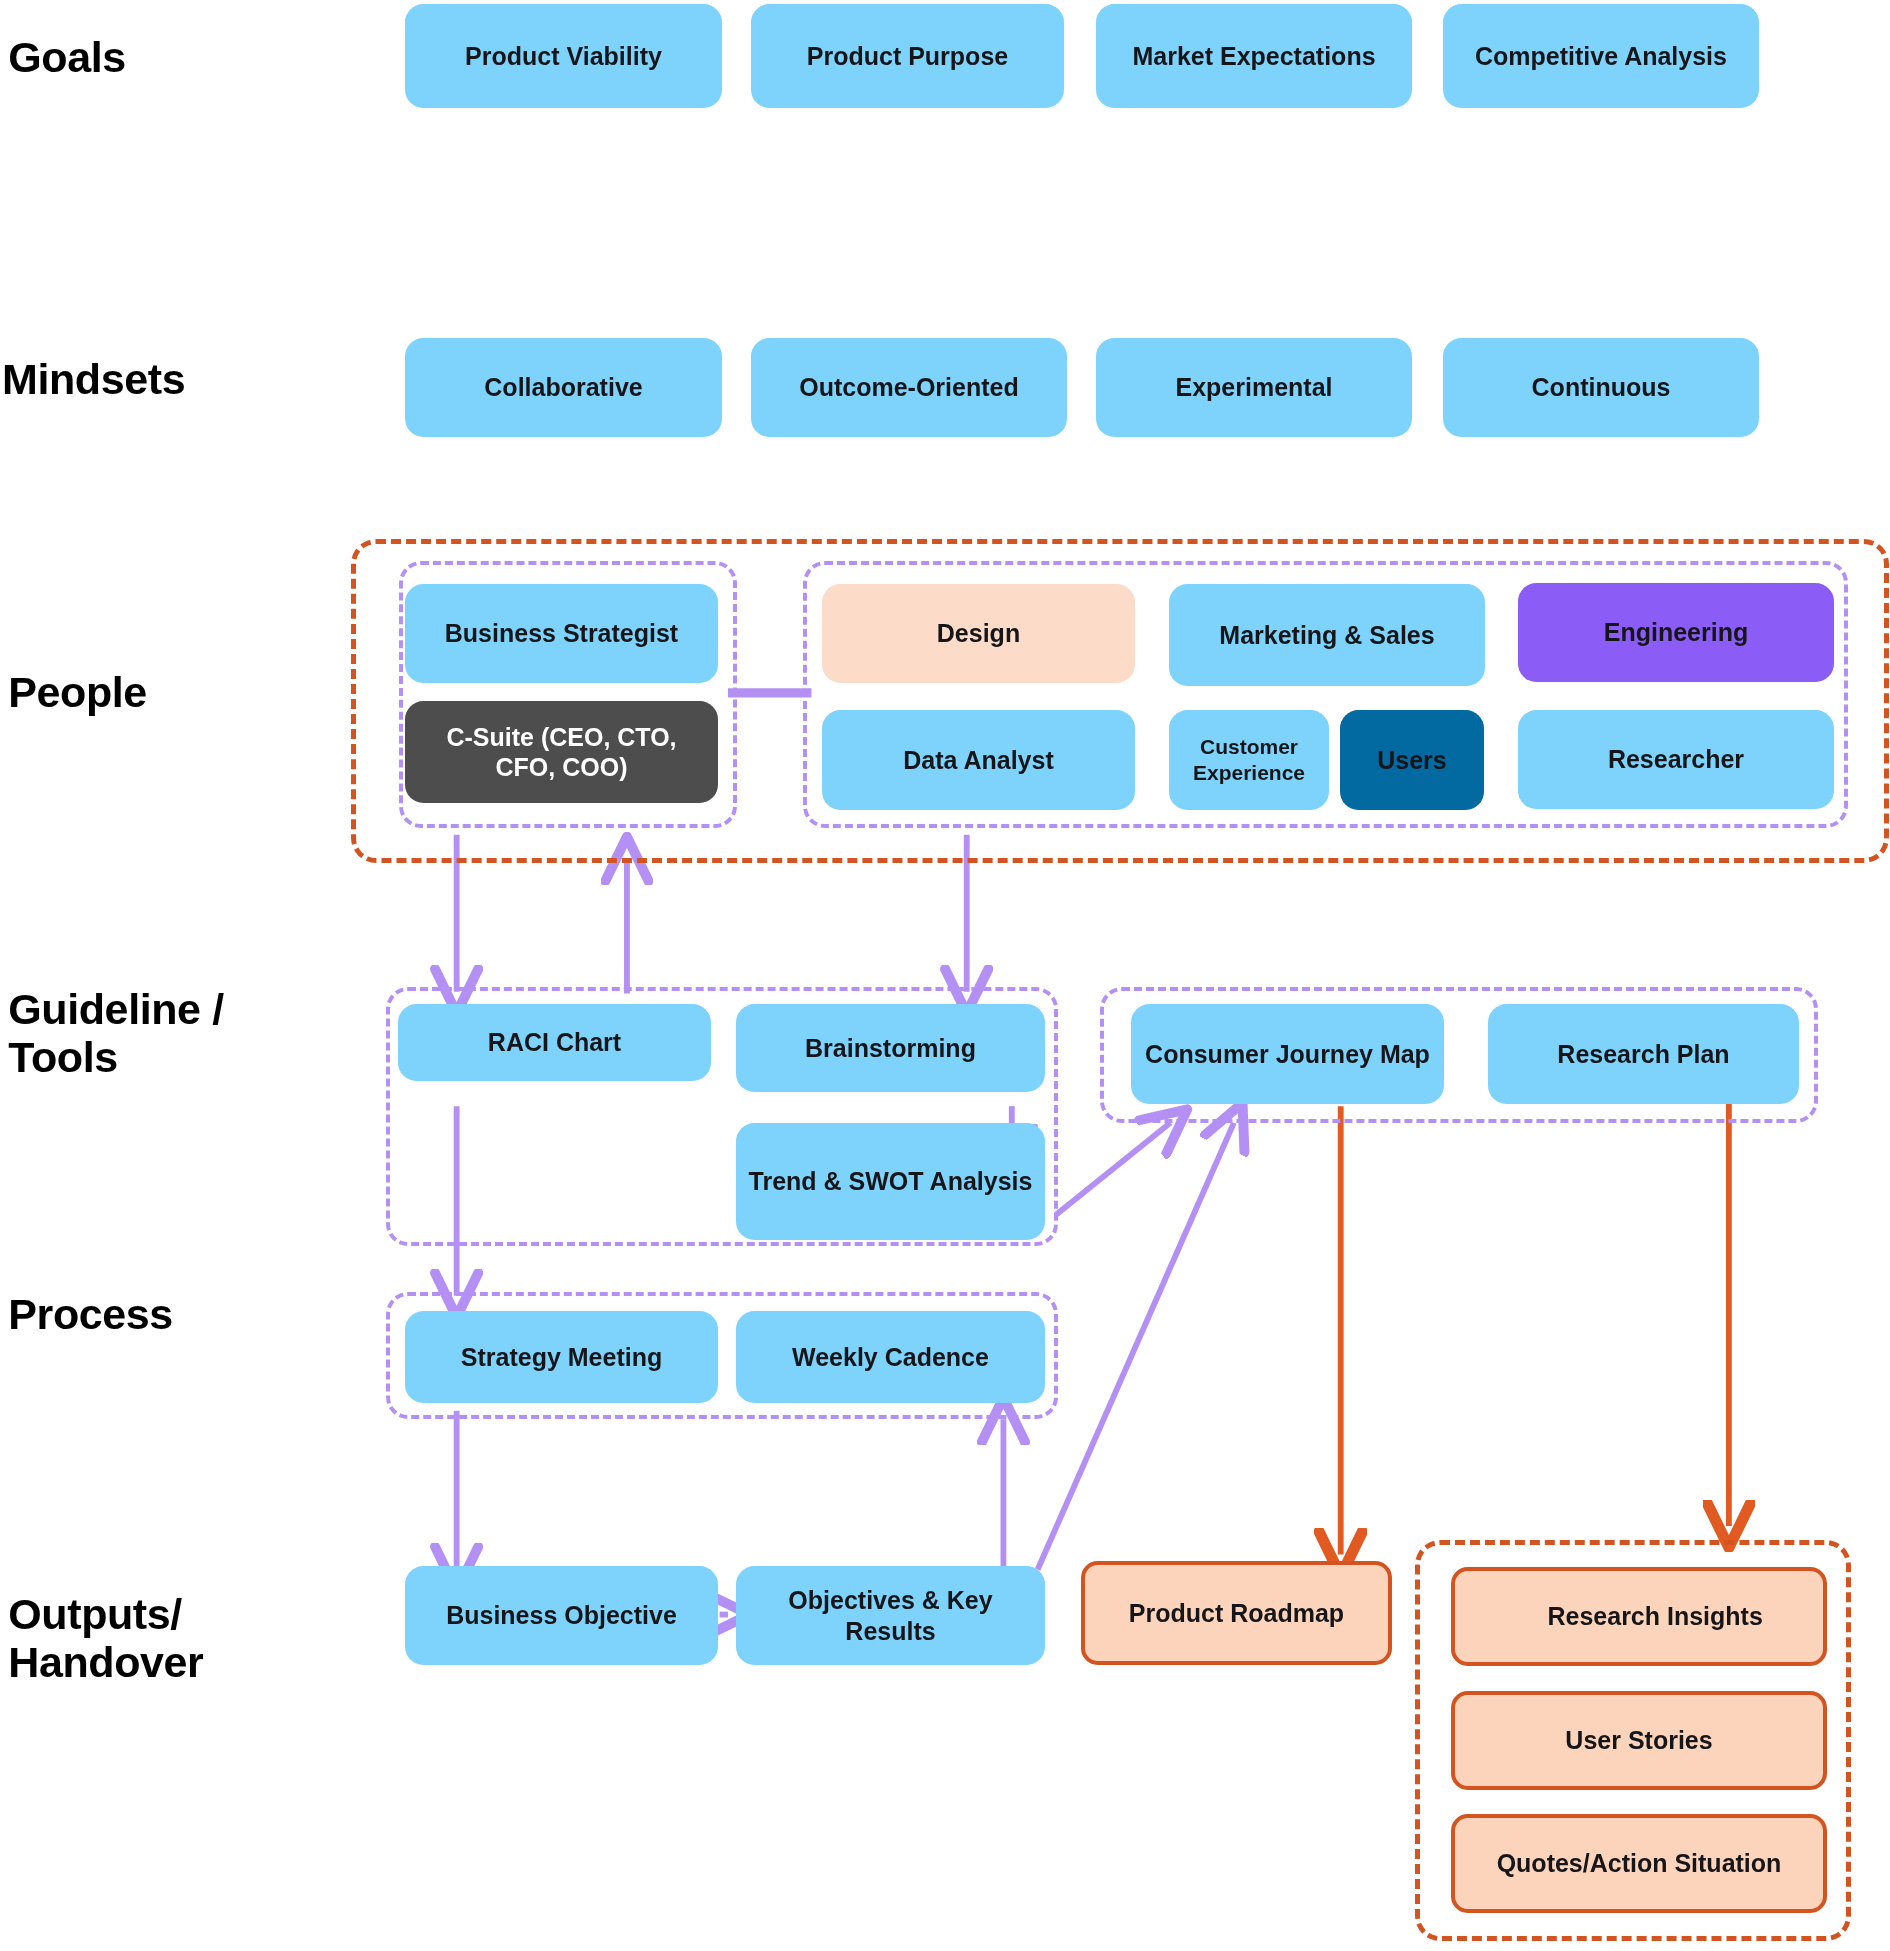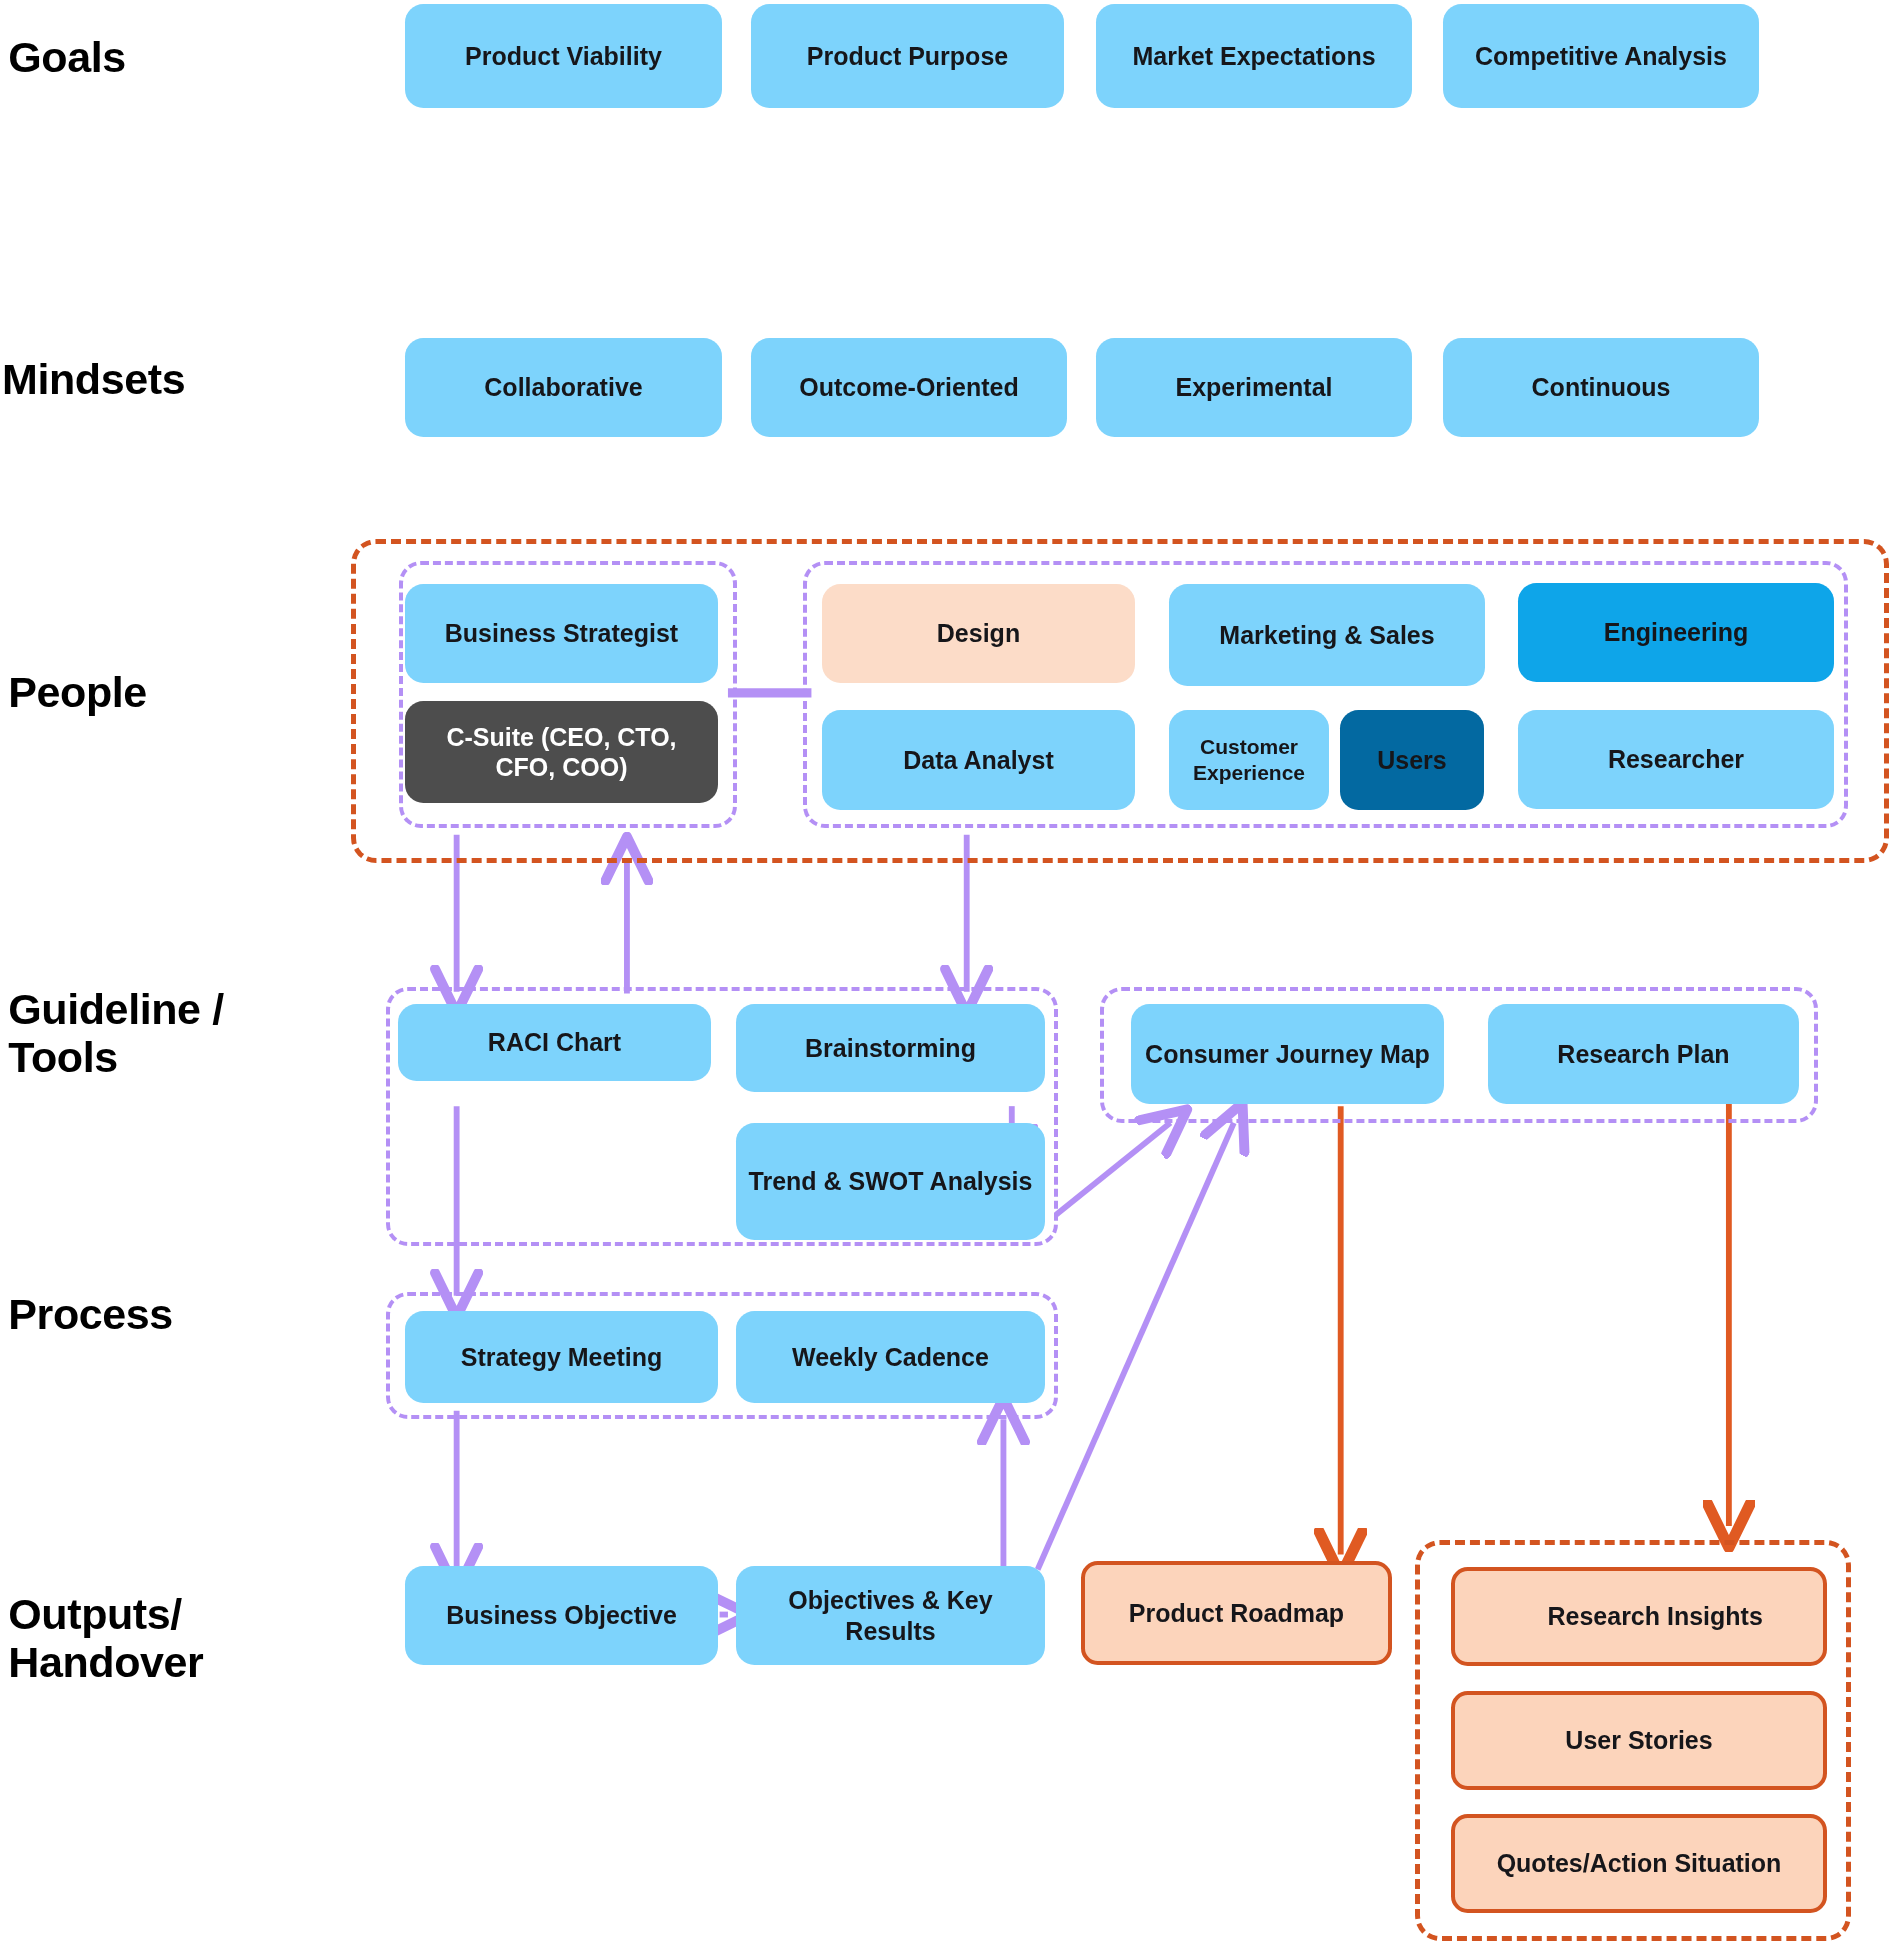--- a/index.html
+++ b/index.html
@@ -34,21 +34,21 @@
     text-align: center;
     font-size: 25px;
     font-weight: 700;
     color: #16161a;
     line-height: 1.22;
     padding: 5px 11.7px;
     background: #e9ddfb;
   }
   .node.purple   { background: #7dd3fc; }
   .node.peach    { background: #fcdcc8; }
-  .node.green    { background: #0ea5e9; }
+  .node.green    { background: #8b5cf6; }
   .node.grey     { background: #0369a1; }
   .node.dark     { background: #4d4d4d; color: #ffffff; }
   .node.orange-outline {
     background: #fcd4bb;
     border: 4.2px solid #d35420;
     border-radius: 16.7px;
   }
   .node.small { font-size: 21px; }
 
   .group {

